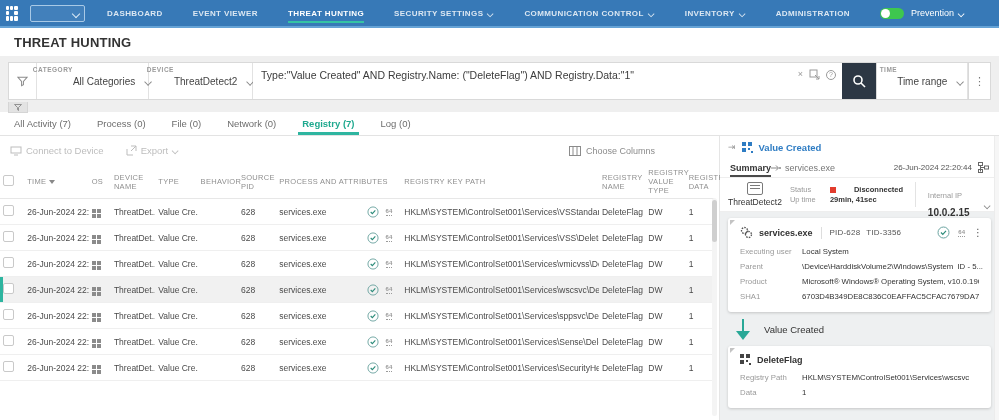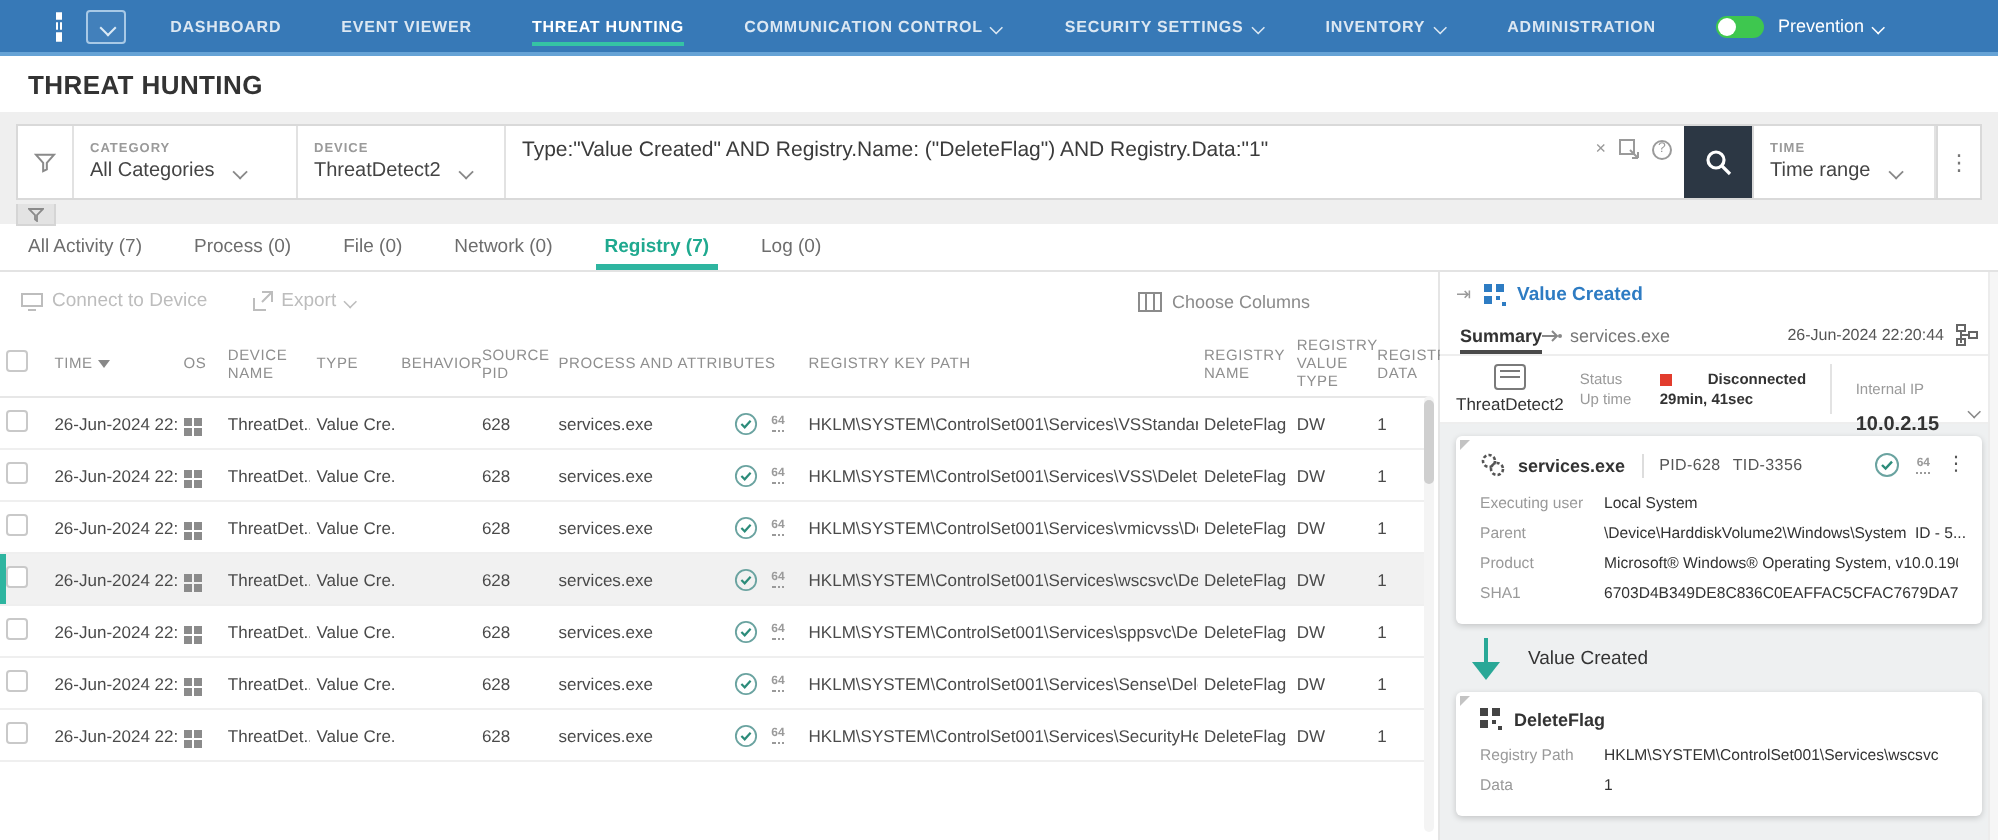--- a/index.html
+++ b/index.html
@@ -2,21 +2,21 @@
 <html><head>
 <meta charset="utf-8">
 <style>
   * { margin:0; padding:0; box-sizing:border-box; }
   html,body { width:999px; height:420px; overflow:hidden; background:#fff;
     font-family:"Liberation Sans","DejaVu Sans",sans-serif; color:#444; }
   .app { width:999px; height:420px; position:relative; display:flex; flex-direction:column; }
 
   
   .topnav { height:28px; background:#3779b7; border-bottom:2px solid #66a3d6;
-    display:flex; align-items:center; padding:0 28px; flex:0 0 auto; }
+    display:flex; align-items:center; padding:0 6px; flex:0 0 auto; }
   .logo { width:22px; height:15px; display:grid; grid-template-columns:repeat(3,1fr);
     grid-template-rows:repeat(3,1fr); gap:1px; margin-right:12px; }
   .logo i { background:#fff; border-radius:1px; }
   .logo i.dim { opacity:.0; }
   .org-select { width:96px; height:17px; border:1px solid #a8c9e6; border-radius:2px;
     background:rgba(255,255,255,.06); display:flex; align-items:center; justify-content:flex-end;
     padding:0 4px; margin-right:22px; }
   .chev { width:7px; height:7px; display:inline-block; position:relative; }
   .chev::before { content:""; position:absolute; left:0; top:1px; width:5px; height:5px;
     border-right:1.4px solid currentColor; border-bottom:1.4px solid currentColor;
@@ -37,21 +37,21 @@
   .mode-label { font-size:9px; color:#fff; display:flex; align-items:center; gap:4px; }
   .mode-label .chev { color:#fff; transform:scale(.8); }
 
   
   .titlebar { height:28px; background:#fff; display:flex; align-items:center; padding:0 14px; flex:0 0 auto; }
   .page-title { font-size:13px; font-weight:700; color:#333; letter-spacing:.2px; }
 
   
   .filterzone { background:#efefef; padding:6px 8px 0 8px; height:56px; flex:0 0 auto; position:relative; }
   .filter-compound { display:flex; height:38px; background:#fff; border:1px solid #d9d9d9; width:983px; }
-  .fc-cell { border-right:1px solid #e2e2e2; display:flex; flex-direction:column; justify-content:center;
+  .fc-cell { border-right:1px solid #e2e2e2; display:flex; flex-direction:row; justify-content:center;
     padding:3px 8px; background:#fff; }
   .funnel-box { width:28px; align-items:center; justify-content:center; display:flex; flex-direction:row; }
   .tiny-label { font-size:6.5px; color:#9a9a9a; letter-spacing:.5px; font-weight:700; margin-bottom:2px; }
   .sel-value { font-size:10px; color:#444; display:flex; align-items:center; gap:10px; white-space:nowrap; }
   .sel-value .chev { color:#888; transform:scale(.9); }
   .query-cell { flex:1; border-right:none; flex-direction:row; align-items:flex-start; padding-top:6px;
     position:relative; }
   .query-text { font-size:10.5px; color:#3b3b3b; line-height:12px; flex:1; padding-right:56px; }
   .query-icons { position:absolute; right:6px; top:6px; display:flex; align-items:center; gap:6px;
     color:#9a9a9a; }
@@ -190,25 +190,25 @@
       <div class="navitem">
           <span>DASHBOARD</span>
         </div>
       <div class="navitem">
           <span>EVENT VIEWER</span>
         </div>
       <div class="navitem active">
           <span>THREAT HUNTING</span>
         </div>
       <div class="navitem">
+          <span>SECURITY SETTINGS</span>
+          <span class="chev"></span>
+        </div>
+      <div class="navitem">
           <span>COMMUNICATION CONTROL</span>
-          <span class="chev"></span>
-        </div>
-      <div class="navitem">
-          <span>SECURITY SETTINGS</span>
           <span class="chev"></span>
         </div>
       <div class="navitem">
           <span>INVENTORY</span>
           <span class="chev"></span>
         </div>
       <div class="navitem">
           <span>ADMINISTRATION</span>
         </div>
     </div>

